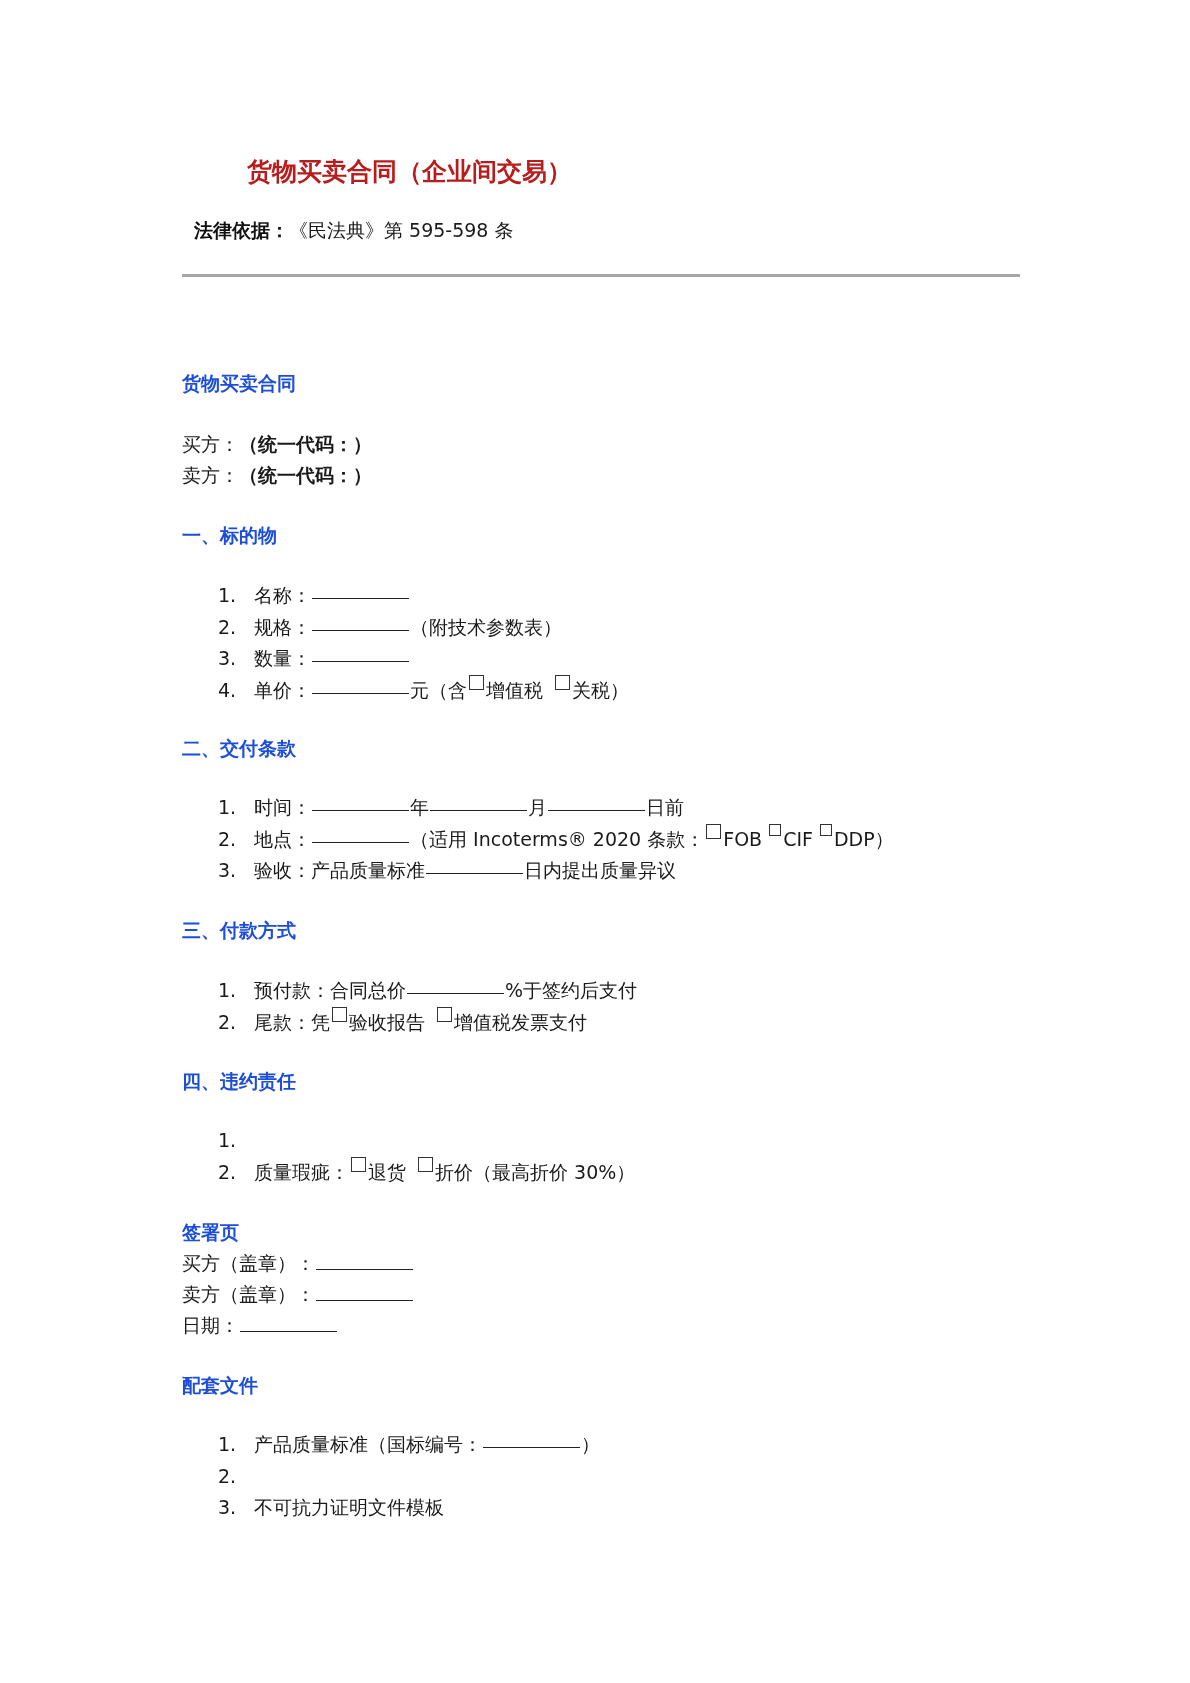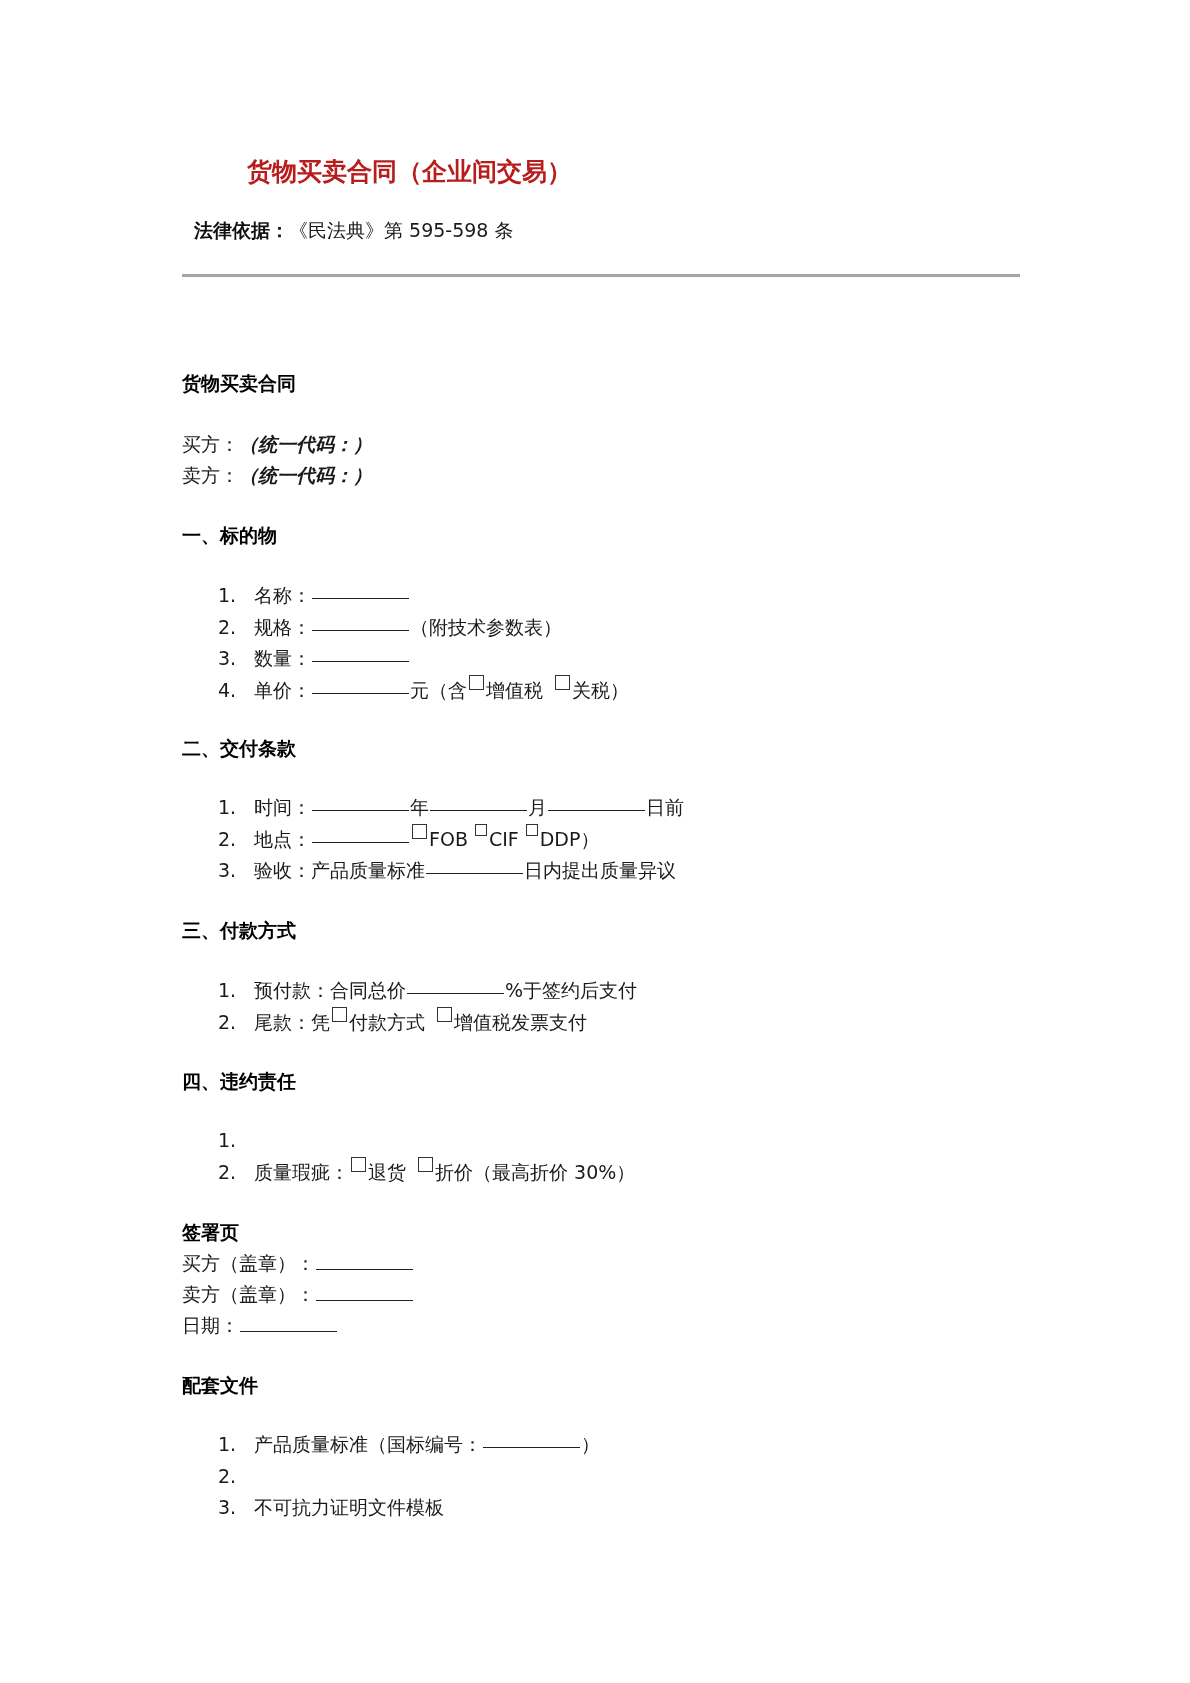--- a/index.html
+++ b/index.html
@@ -10,22 +10,22 @@
   }
   .page { position: absolute; left: 182px; top: 0; width: 838px; }
   .title {
     position: absolute; left: 65px; top: 155px;
     font-size: 25px; font-weight: bold; color: #b91c1c; white-space: nowrap;
   }
   .basis { position: absolute; left: 12px; top: 218px; font-size: 19px; white-space: nowrap; }
   .basis .lbl { font-weight: bold; color: #111; }
   .rule { position: absolute; left: 0; top: 274px; width: 838px; height: 3px; background: #a6a6a6; }
   .blk { position: absolute; left: 0; font-size: 19px; white-space: nowrap; line-height: 31px; }
-  .h { font-weight: bold; color: #000000; }
-  .it { font-style: italic; font-weight: bold; }
+  .h { font-weight: bold; color: #1d4ed8; }
+  .it { font-weight: bold; }
   .ol { position: absolute; left: 36px; font-size: 19px; line-height: 31.5px; white-space: nowrap; }
   .ol .row { display: flex; }
   .ol .num { width: 36px; }
   .blank { display: inline-block; width: 97px; border-bottom: 1.5px solid #222; height: 18px; vertical-align: baseline; margin: 0 1px; }
   .box { display: inline-block; width: 13px; height: 13px; border: 1.2px solid #333; margin: 0 2px; vertical-align: -1px; }
   .box.sm { width: 10px; height: 10px; }
 </style>
 </head>
 <body>
 
@@ -85,20 +85,21 @@
         <span>年</span>
         <span class="blank"></span>
         <span>月</span>
         <span class="blank"></span>
         <span>日前</span>
       </div>
     <div class="row">
         <span class="num">2.</span>
         <span>地点：</span>
         <span class="blank"></span>
+        <span>（适用 Incoterms® 2020 条款：</span>
         <span class="box"></span>
         <span>FOB</span>
         <span style="width:5px;display:inline-block"></span>
         <span class="box sm"></span>
         <span>CIF</span>
         <span style="width:5px;display:inline-block"></span>
         <span class="box sm"></span>
         <span>DDP）</span>
       </div>
     <div class="row">
@@ -114,21 +115,21 @@
     <div class="row">
         <span class="num">1.</span>
         <span>预付款：合同总价</span>
         <span class="blank"></span>
         <span>%于签约后支付</span>
       </div>
     <div class="row">
         <span class="num">2.</span>
         <span>尾款：凭</span>
         <span class="box"></span>
-        <span>付款方式</span>
+        <span>验收报告</span>
         <span style="width:10px;display:inline-block"></span>
         <span class="box"></span>
         <span>增值税发票支付</span>
       </div>
   </div>
 
   <div class="blk h" style="top:1066px">四、违约责任</div>
   <div class="ol" style="top:1125px">
     <div class="row">
         <span class="num">1.</span>

